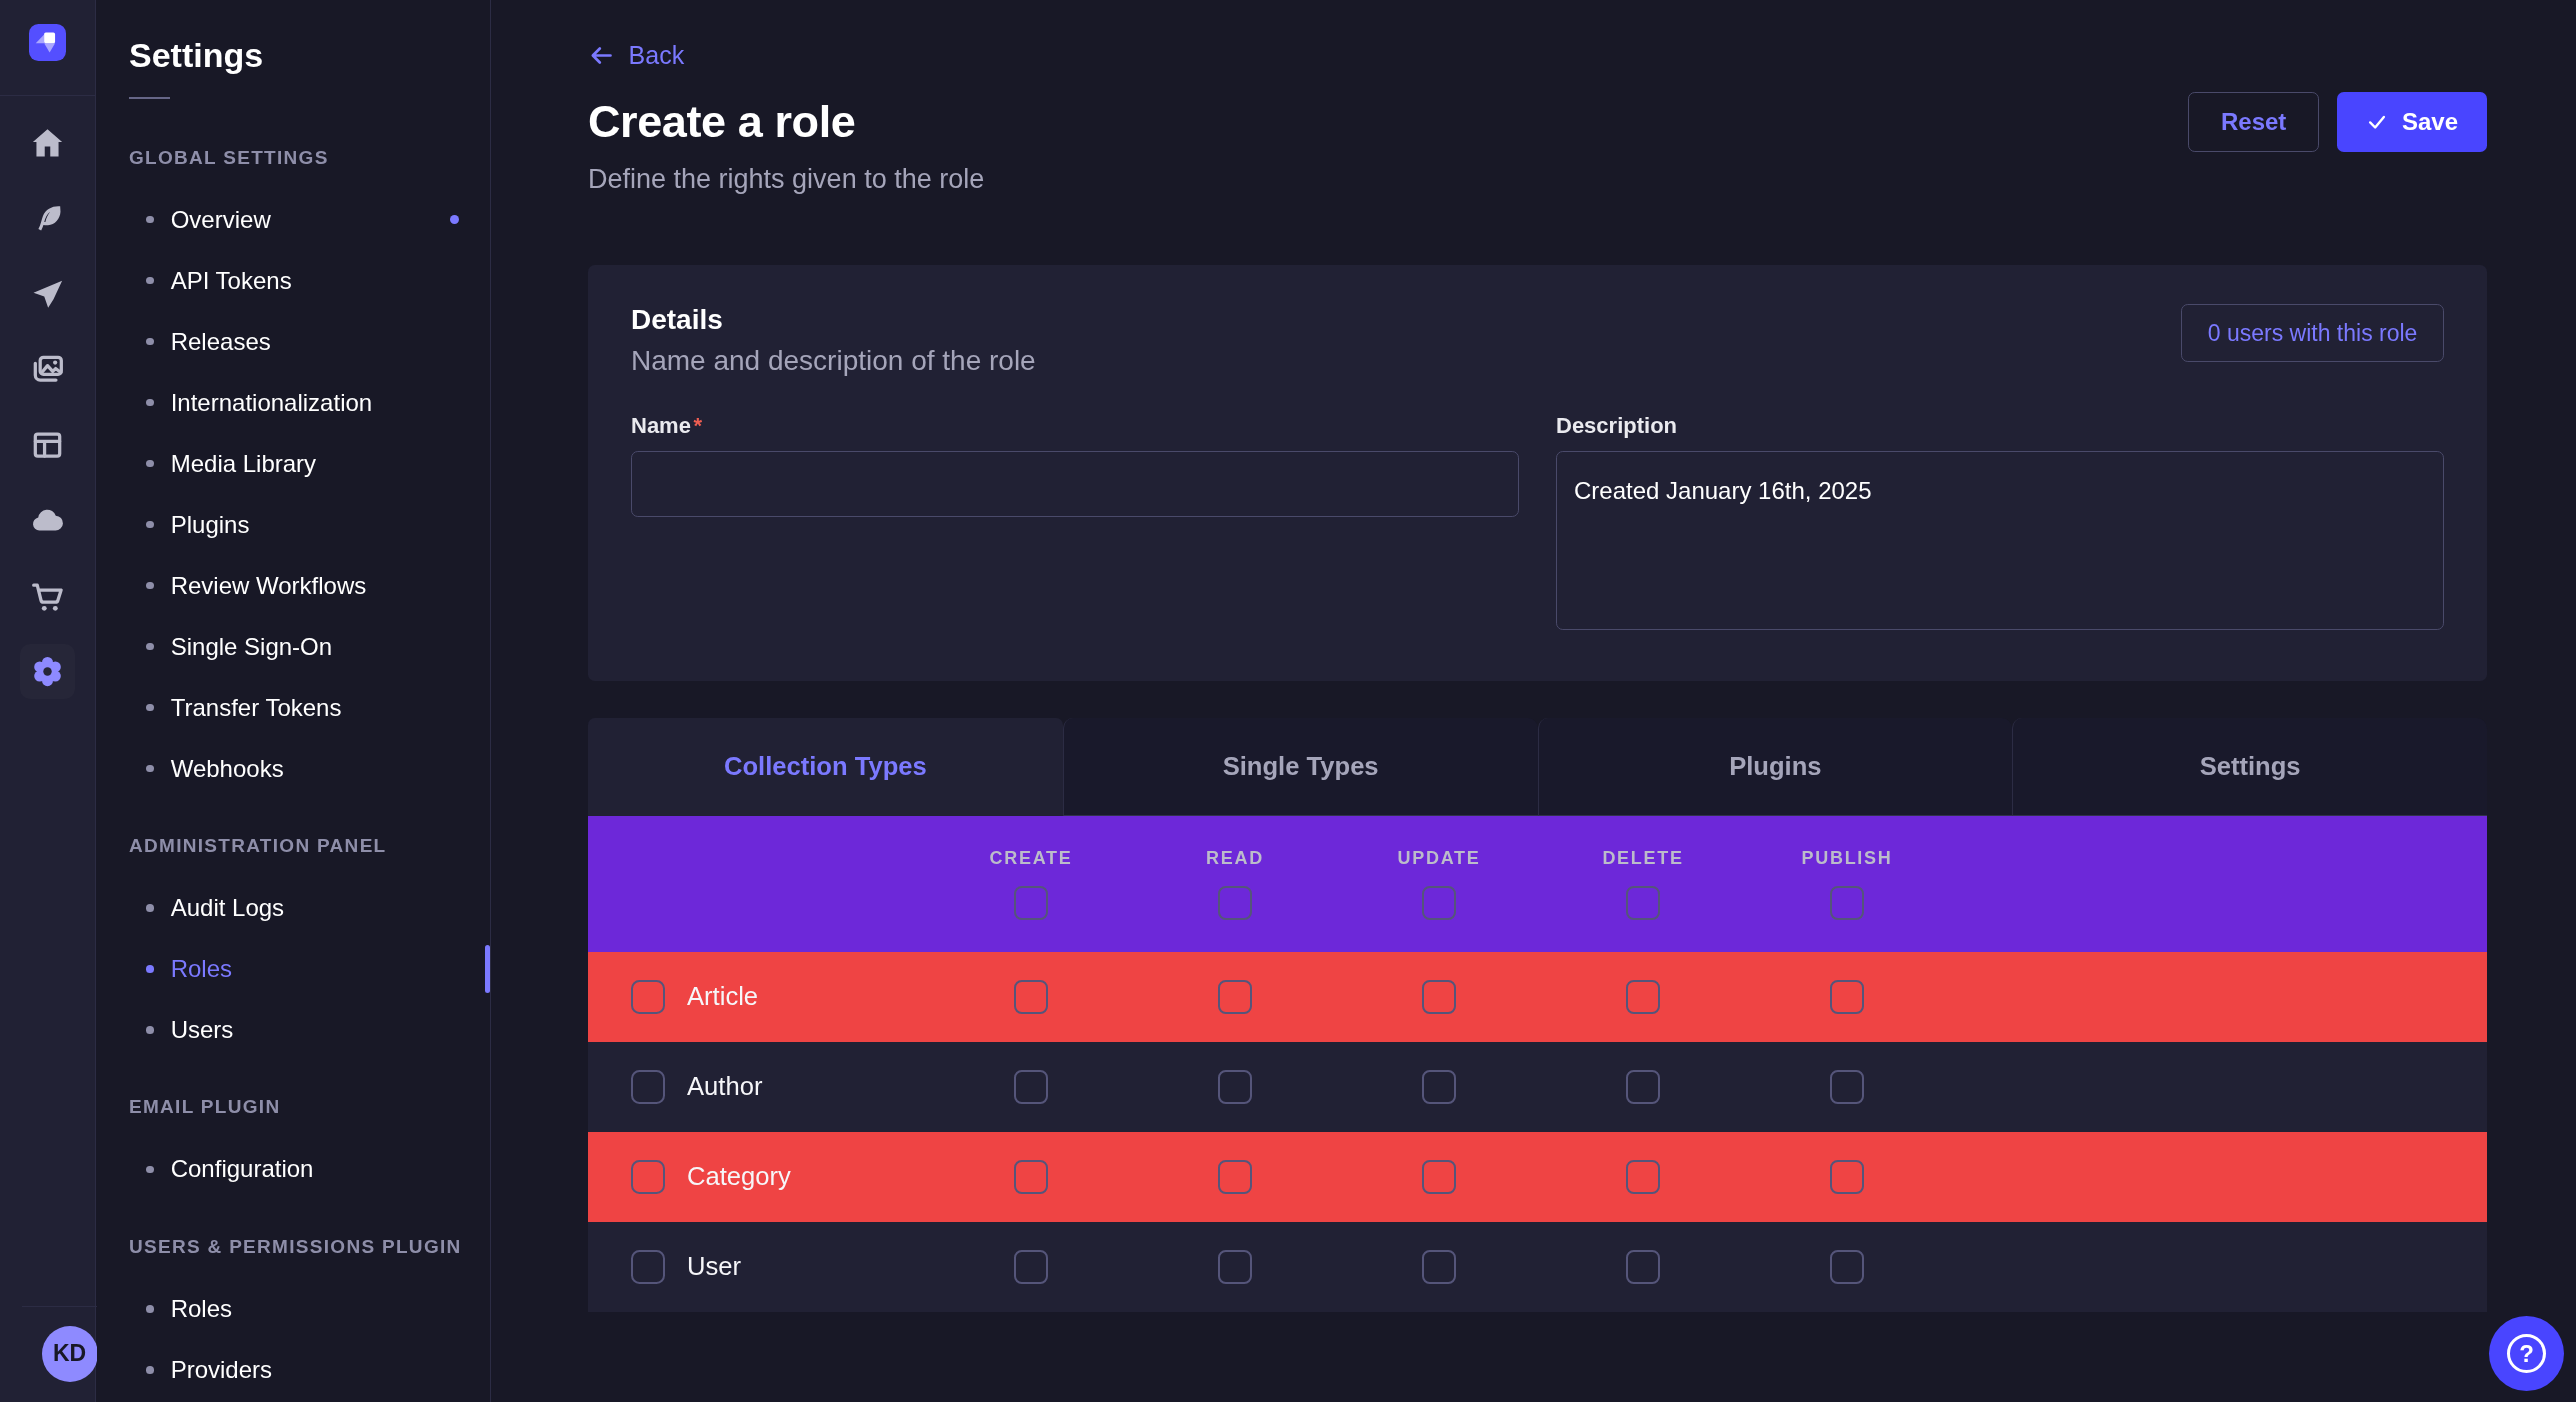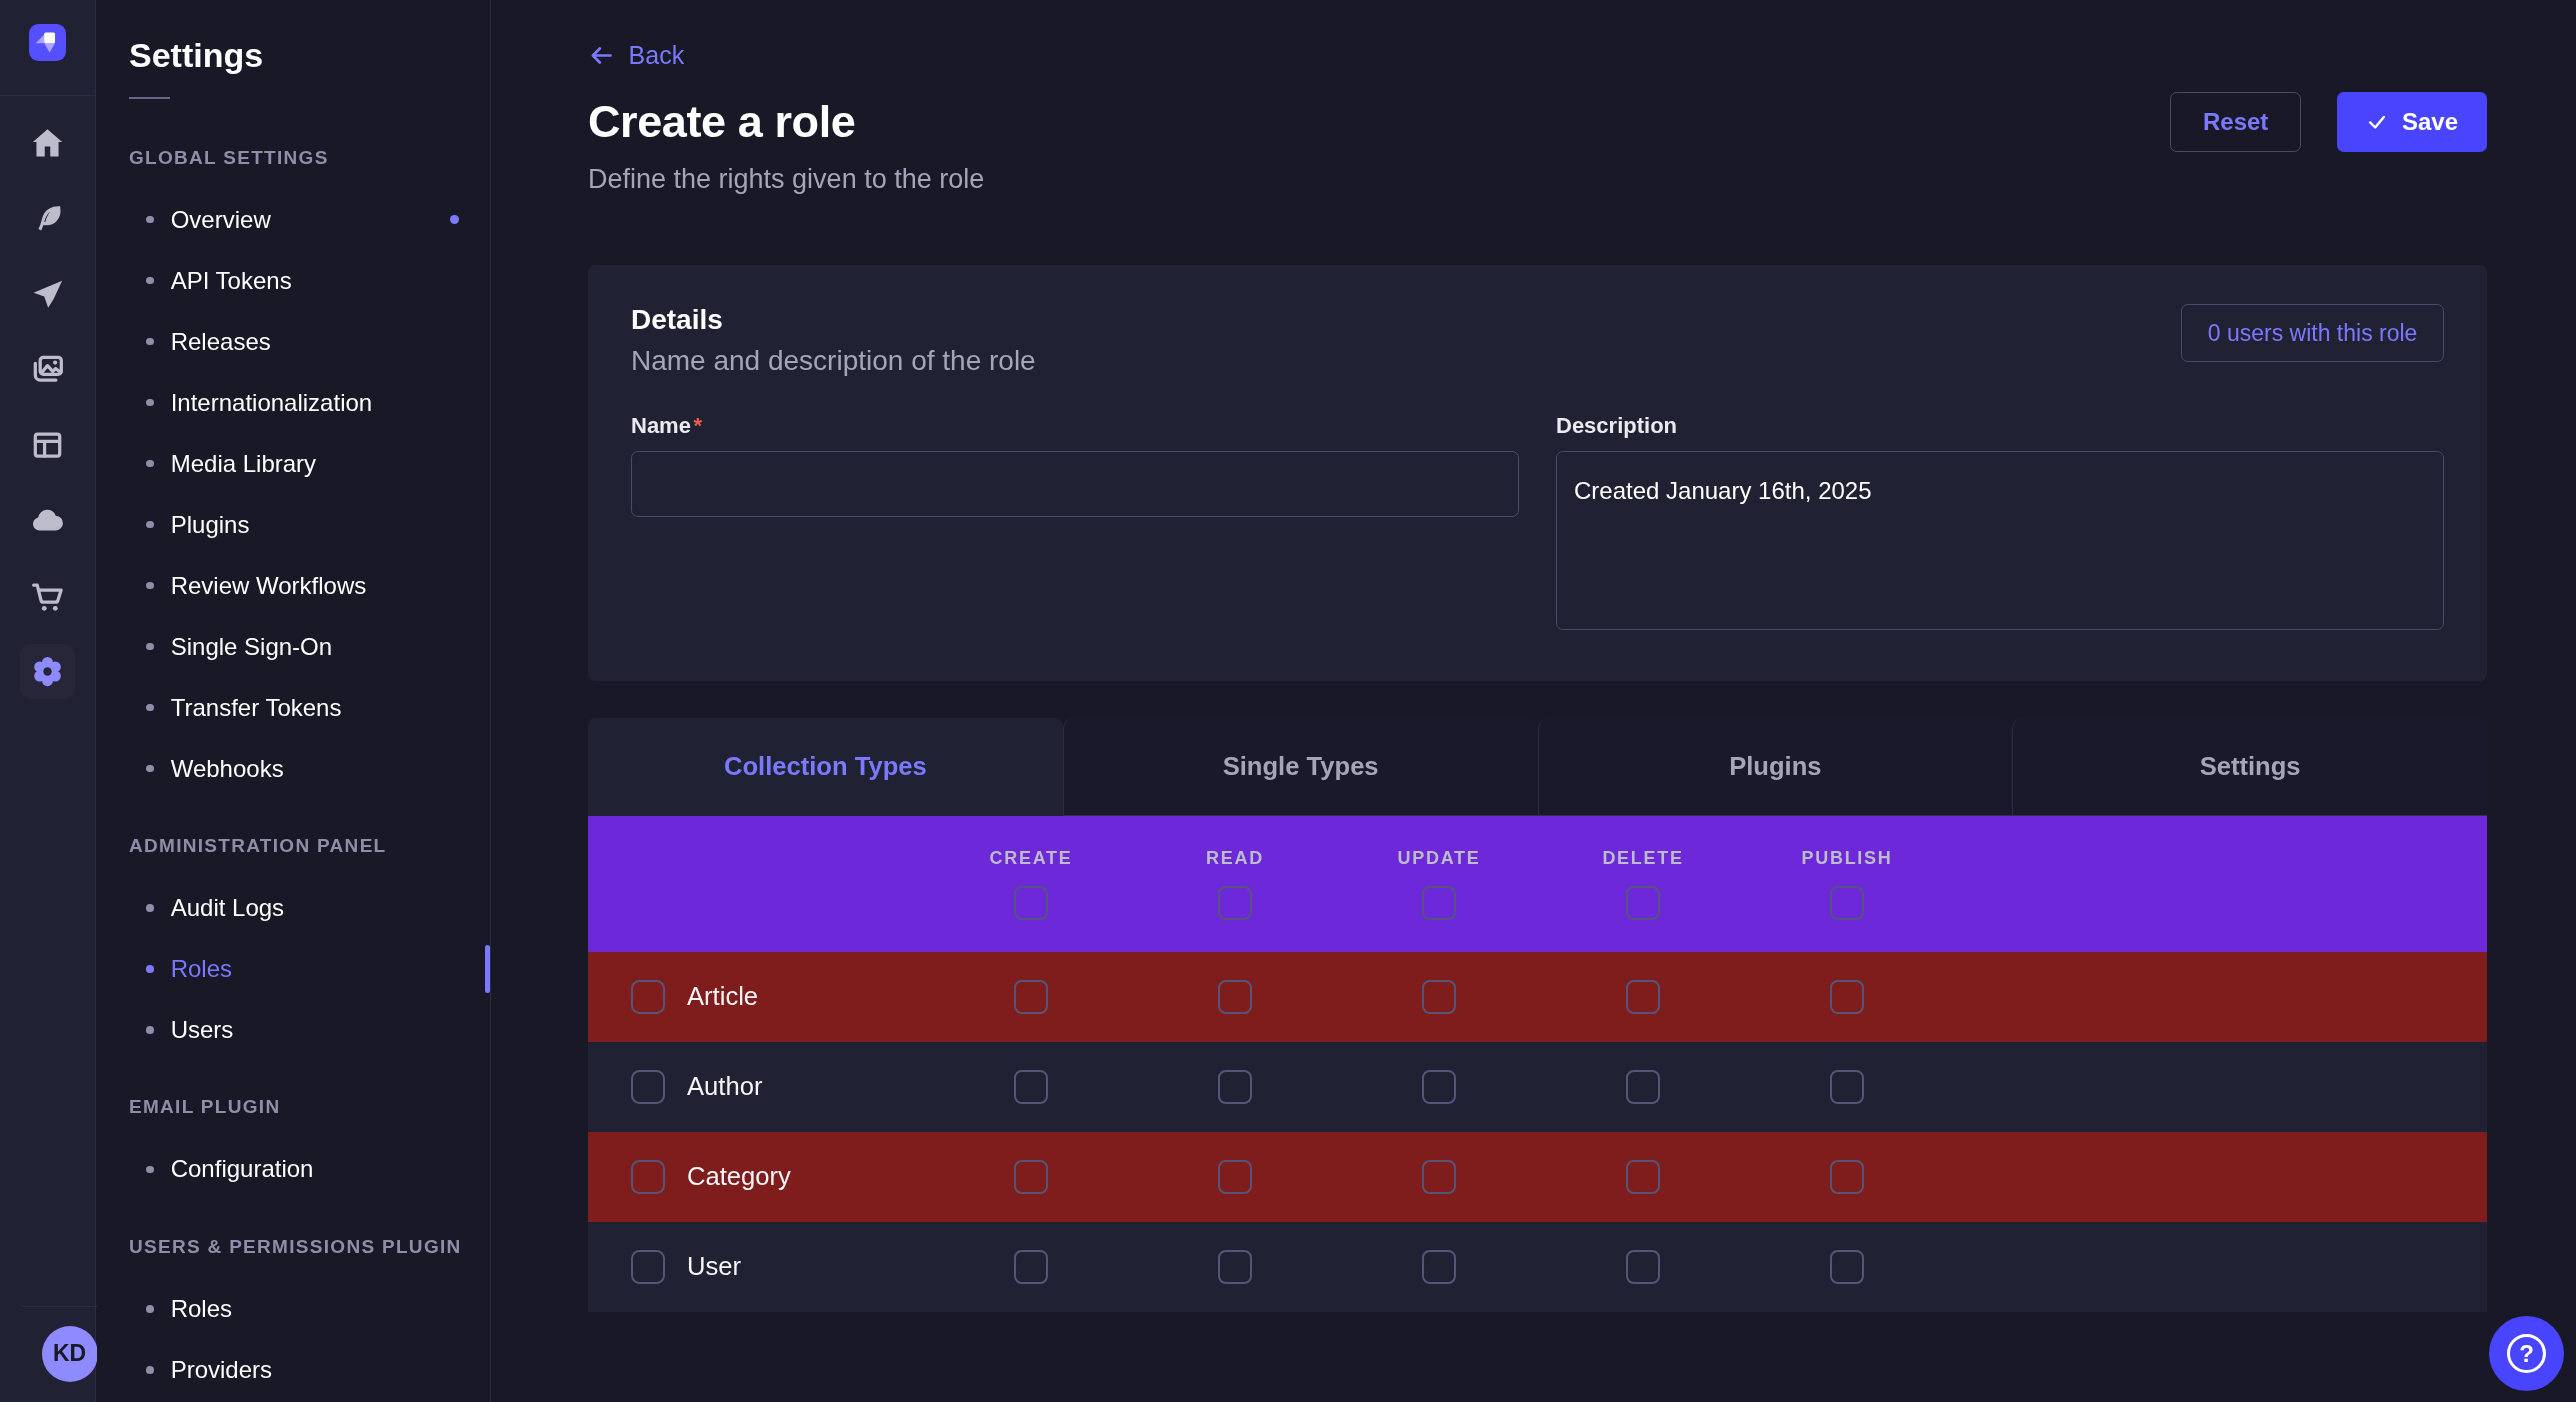--- a/index.html
+++ b/index.html
@@ -41,21 +41,21 @@
   .active-bar{position:absolute;right:0;top:6.8px;width:5.1px;height:48px;border-radius:3.4px;background:#7b79ff;}
   .notif-dot{width:9.4px;height:9.4px;border-radius:50%;background:#7b79ff;margin:0 31px 0 auto;}
   
   .main{position:absolute;left:492px;top:0;right:0;bottom:0;background:#181826;
     padding:41px 89px 0 96px;overflow:hidden;}
   .back-row{display:flex;align-items:center;gap:13.6px;color:#7b79ff;font-size:25px;
     font-weight:500;cursor:pointer;width:max-content;}
   .back-row svg{width:27px;height:27px;}
   .title-row{display:flex;align-items:center;justify-content:space-between;margin-top:22px;}
   .page-title{font-size:45px;font-weight:700;letter-spacing:-0.4px;color:#ffffff;}
-  .actions{display:flex;gap:36px;}
+  .actions{display:flex;gap:18px;}
   .btn{height:60px;border-radius:6.8px;font-size:24px;font-weight:600;display:flex;
     align-items:center;justify-content:center;cursor:pointer;
     font-family:"Liberation Sans", sans-serif;}
   .btn-ghost{padding:0 32px;border:1.7px solid #4a4a6a;background:transparent;color:#7b79ff;}
   .btn-primary{padding:0 29px;border:none;background:#4945ff;color:#ffffff;gap:13.6px;}
   .btn-primary svg{width:22px;height:22px;}
   .page-subtitle{margin-top:12px;font-size:27px;color:#a5a5ba;}
   
   .card{margin-top:70px;background:#212134;border-radius:6.8px;padding:39px 43px 48px;}
   .card-head{display:flex;align-items:flex-start;justify-content:space-between;}
@@ -79,21 +79,21 @@
   .tab{background:#19192b;border-bottom:1.7px solid #32324d;color:#a5a5ba;font-size:25.6px;
     font-weight:600;display:flex;align-items:center;justify-content:center;cursor:pointer;
     border-radius:10.2px 10.2px 0 0;}
   .tab + .tab{border-left:0.9px solid #2c2c44;}
   .tab.active{background:#212134;color:#7b79ff;border-bottom:none;border-radius:6.8px 6.8px 0 0;}
   .perm-grid{display:grid;grid-template-columns:341px repeat(5,204px) 1fr;align-items:center;}
   .perm-head{background:#6d28d9;height:136px;}
   .head-col{display:flex;flex-direction:column;align-items:center;justify-content:center;gap:17px;}
   .head-col .col-label{font-size:18px;font-weight:700;letter-spacing:1.7px;color:#bcbcca;}
   .perm-row{height:90px;}
-  .perm-row.dark{background:#7f1d1d;}
+  .perm-row.dark{background:#ef4444;}
   .perm-row.light{background:#212134;}
   .row-lead{display:flex;align-items:center;gap:22px;padding-left:43px;}
   .row-label{font-size:25.6px;color:#f6f6f9;}
   .cell-center{display:flex;align-items:center;justify-content:center;}
   .cb{width:34px;height:34px;border:2.6px solid #55557a;border-radius:7.7px;background:transparent;
     cursor:pointer;flex:none;}
   .cb.lead{border-radius:8.5px;}
   
   .help-fab{position:absolute;right:12px;bottom:11px;width:75px;height:75px;border-radius:50%;
     background:#4945ff;display:flex;align-items:center;justify-content:center;cursor:pointer;}

